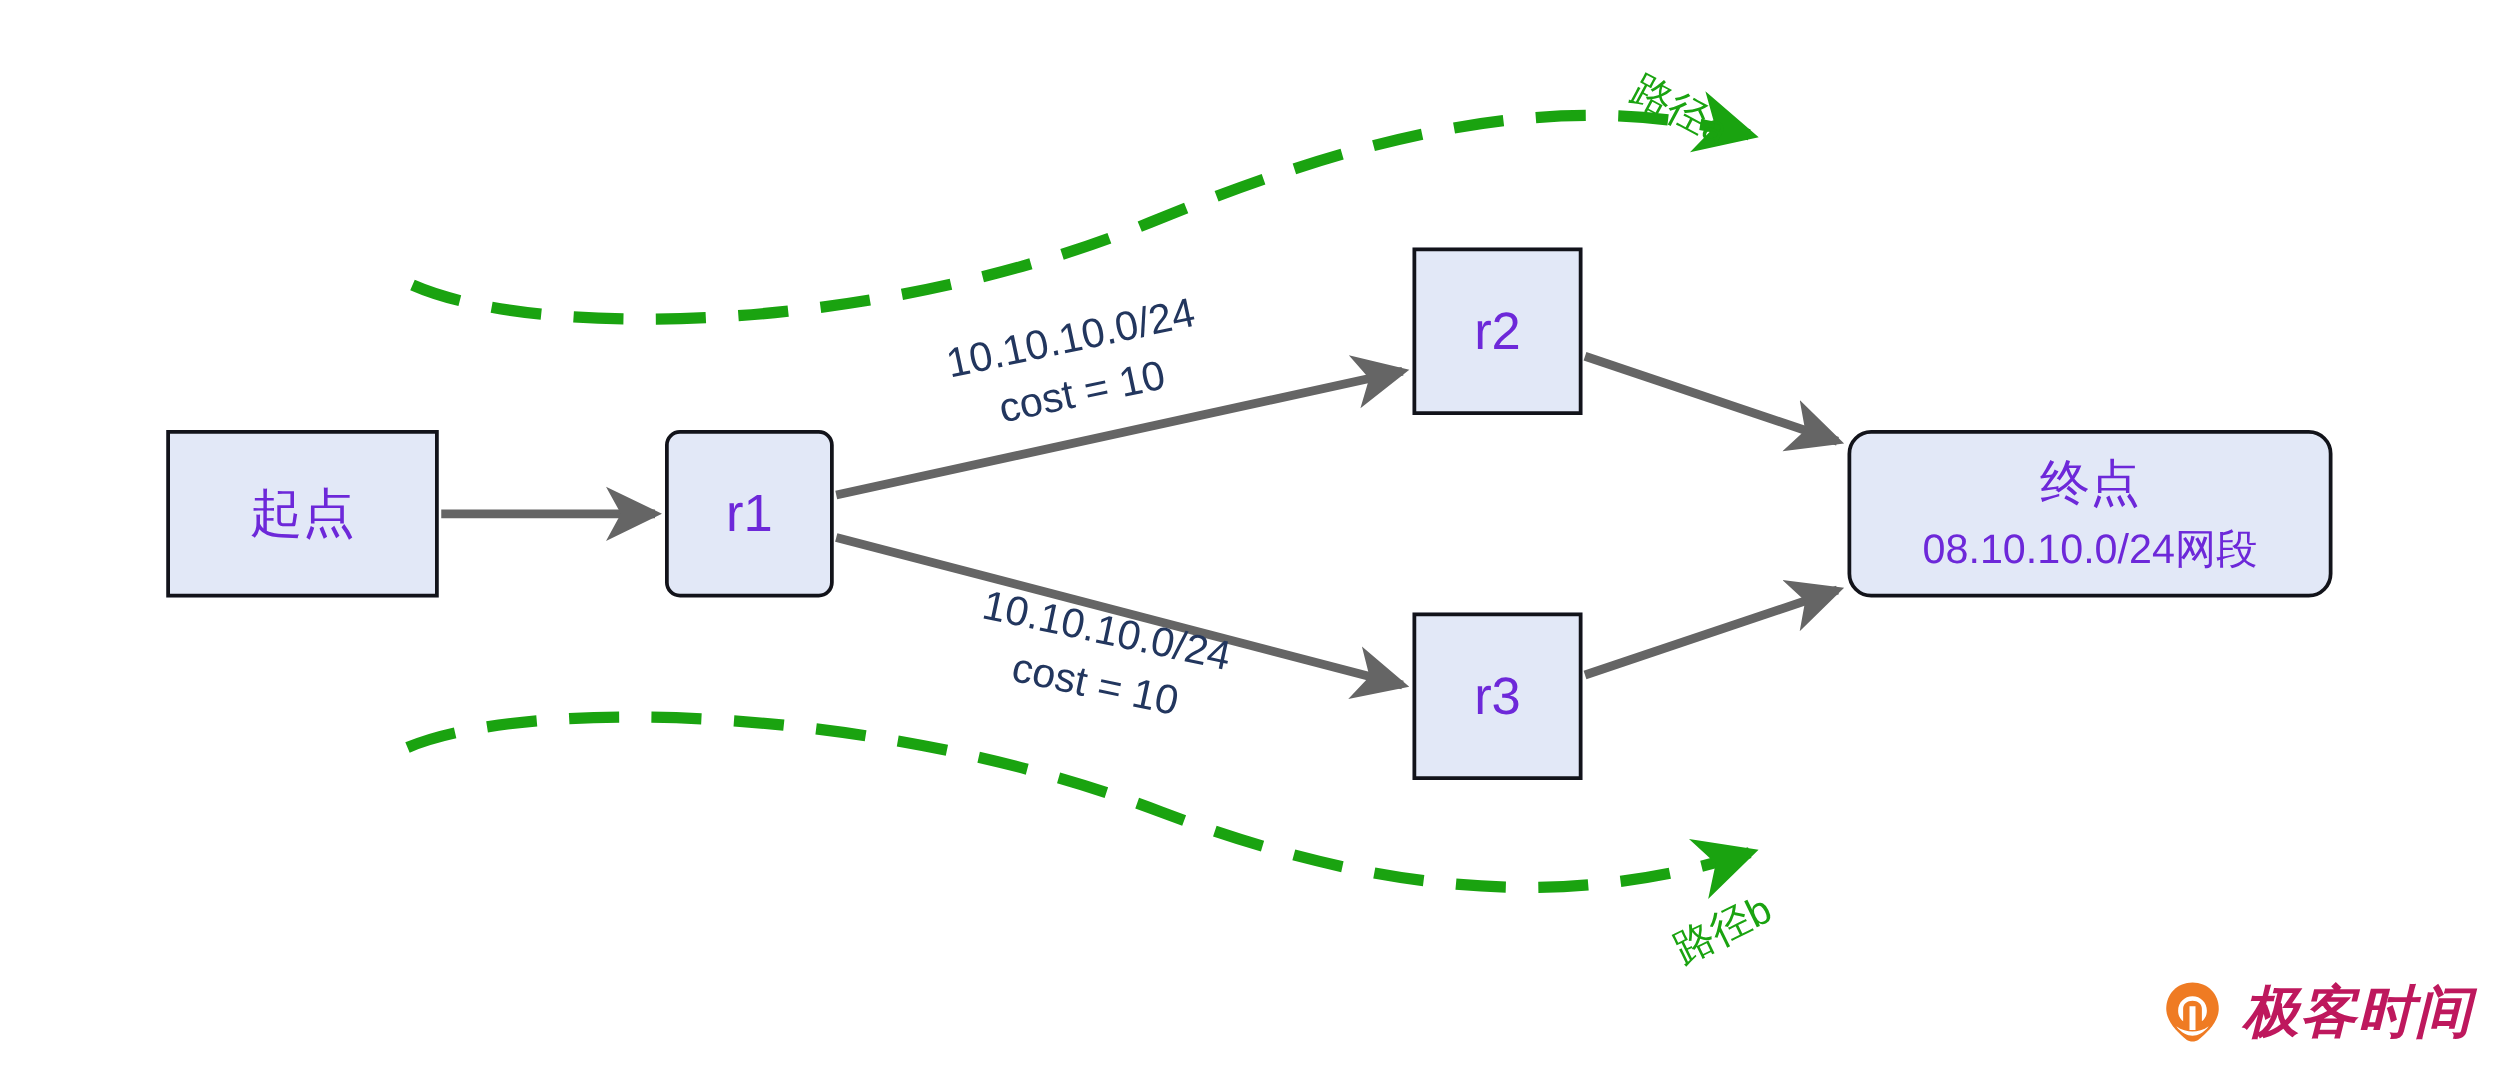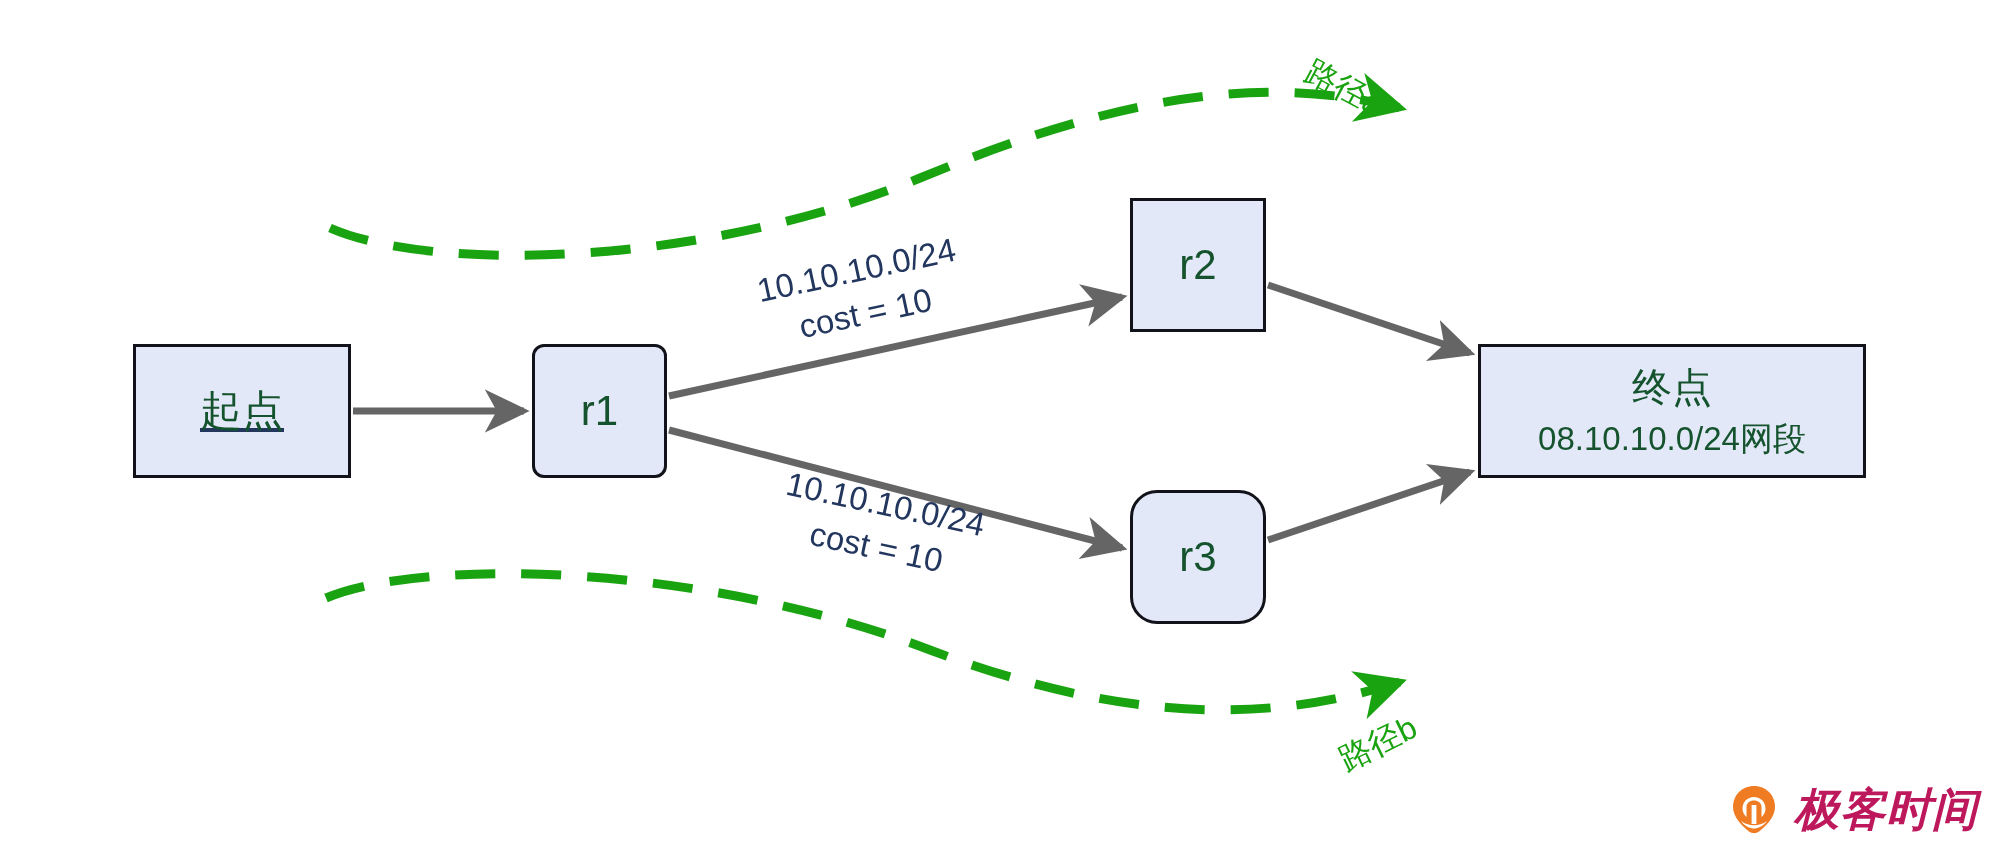--- a/index.html
+++ b/index.html
@@ -33,30 +33,30 @@
     background: #e2e8f7;
     border: 3px solid #12131a;
     display: flex;
     flex-direction: column;
     align-items: center;
     justify-content: center;
     color: #22365e;
     z-index: 5;
   }
   .node-label {
-    color: #14532d;
+    color: #6d28d9;
     line-height: 1.25;
     white-space: nowrap;
     text-align: left;
   }
-  #node-start  { left: 133px; top: 344px; width: 218px; height: 134px; text-decoration: underline; }
+  #node-start  { left: 133px; top: 344px; width: 218px; height: 134px; }
   #node-r1     { left: 532px; top: 344px; width: 135px; height: 134px; border-radius: 12px; }
   #node-r2     { left: 1130px; top: 198px; width: 136px; height: 134px; }
-  #node-r3     { left: 1130px; top: 490px; width: 136px; height: 134px; border-radius: 27px; }
-  #node-end    { left: 1478px; top: 344px; width: 388px; height: 134px; }
+  #node-r3     { left: 1130px; top: 490px; width: 136px; height: 134px; }
+  #node-end    { left: 1478px; top: 344px; width: 388px; height: 134px; border-radius: 19px; }
 
   #node-start .node-label { font-size: 42px; }
   #node-r1 .node-label,
   #node-r2 .node-label,
   #node-r3 .node-label { font-size: 42px; }
   #node-end .title-line  { font-size: 40px; }
   #node-end .sub-line    { font-size: 33px; margin-top: 6px; }
 
   
   .edge-label {

